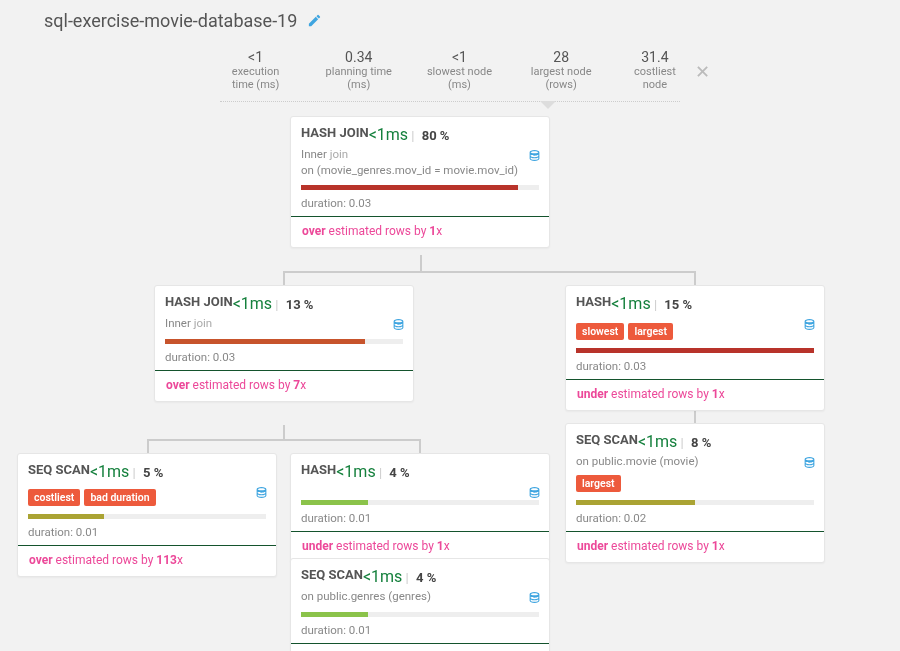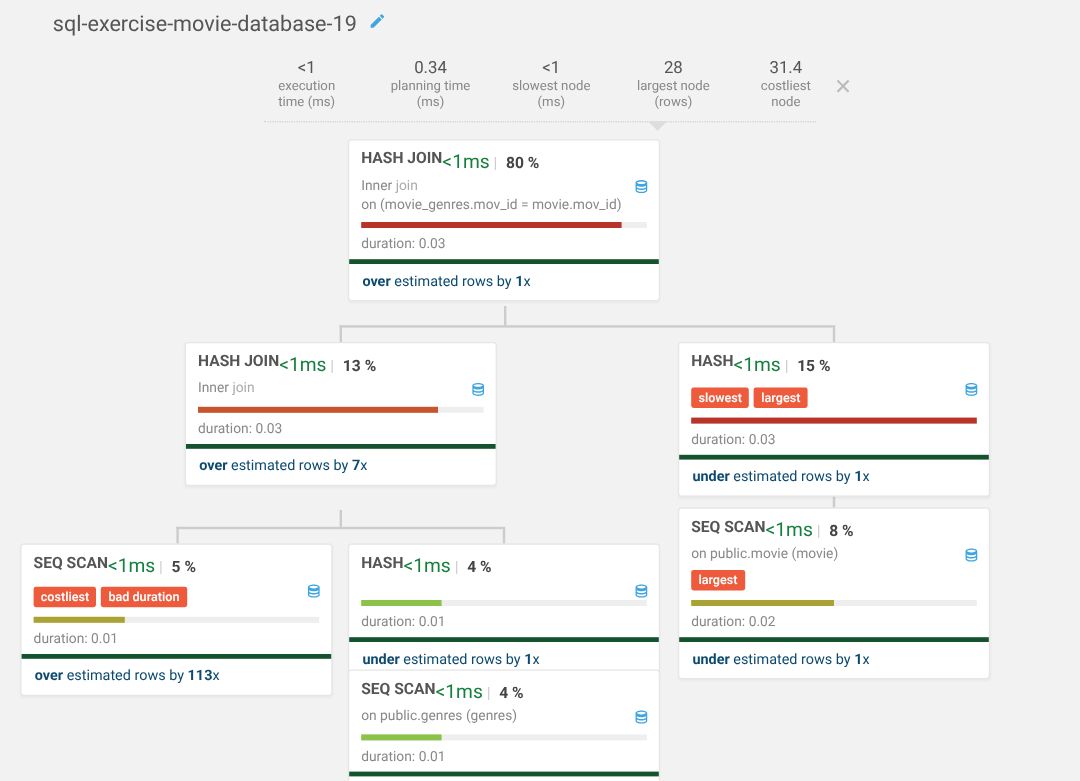--- a/index.html
+++ b/index.html
@@ -9,21 +9,21 @@
     color: #555;
     font-size: 13px;
     width: 900px;
     height: 651px;
     overflow: hidden;
     position: relative;
   }
   .header {
     padding: 10px 18px 4px 44px;
     display: flex;
-    align-items: flex-start;
+    align-items: flex-end;
     gap: 10px;
   }
   .header .title {
     font-size: 18px;
     color: #555;
     font-weight: 400;
   }
   .header .edit-icon svg { fill: #3fa5e0; }
   .stats-row {
     display: flex;
@@ -130,24 +130,24 @@
   .bar-red { background: #b8332a; }
   .bar-orange { background: #c7542c; }
   .bar-olive { background: #aaa333; }
   .bar-green { background: #8bc34a; }
   .dur {
     font-size: 11.5px;
     color: #888;
     padding: 4px 10px 6px 10px;
   }
   .est {
-    border-top: 4px solid #14532d;
+    border-top: 1px solid #14532d;
     font-size: 12px;
     padding: 7px 10px 9px 11px;
-    color: #0c4a6e;
+    color: #ec4899;
   }
   .est b { font-weight: 700; }
   
   .conn {
     position: absolute;
     background: #ccc;
   }
   .conn.v { width: 1.5px; }
   .conn.h { height: 1.5px; }
 </style>

